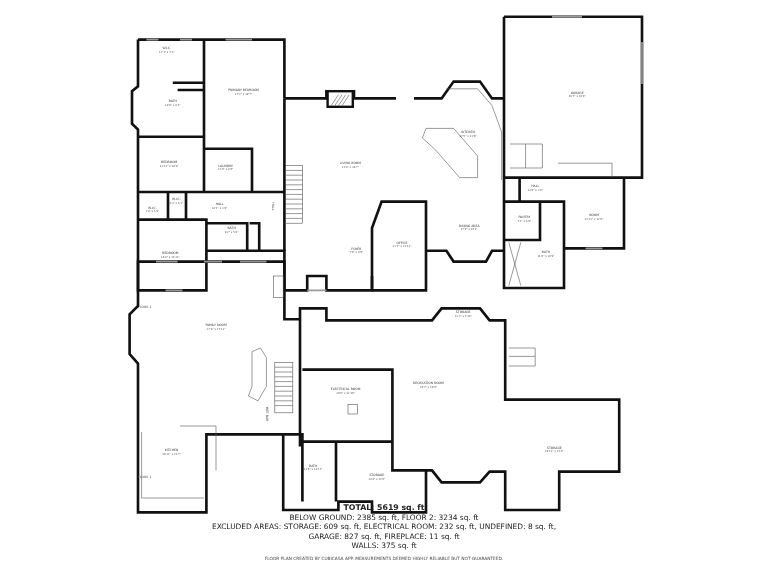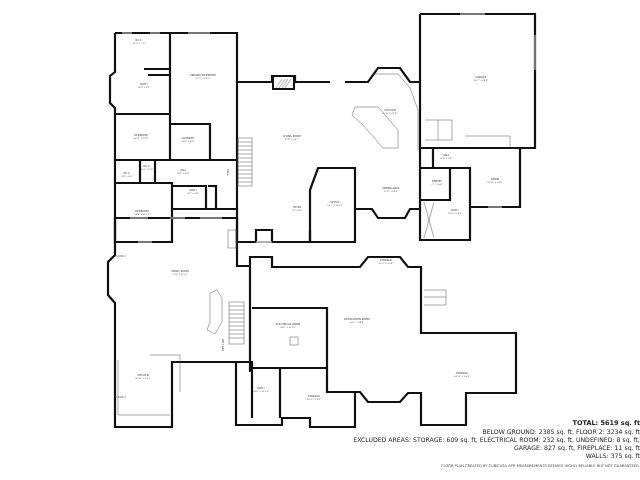--- a/index.html
+++ b/index.html
@@ -4,21 +4,21 @@
   <style>
     html, body { margin: 0; padding: 0; background: #ffffff; }
     body { width: 640px; height: 480px; position: relative; overflow: hidden; font-family: "DejaVu Sans", sans-serif; }
     #plan { position: absolute; left: 0; top: 0; width: 640px; height: 480px; }
     .wall { stroke: #111; stroke-width: 2.2; fill: none; stroke-linejoin: miter; }
     .thin { stroke: #555; stroke-width: 0.5; fill: none; }
     .win { stroke: #999; stroke-width: 1.4; fill: none; }
     .rlabel { font-family: "DejaVu Sans", sans-serif; font-size: 2.6px; fill: #333; text-anchor: middle; }
     .rdim { font-family: "DejaVu Sans", sans-serif; font-size: 2.2px; fill: #555; text-anchor: middle; }
     .flabel { font-family: "DejaVu Sans", sans-serif; font-size: 2.6px; fill: #555; }
-    .footer { position: absolute; left: 0; width: 640px; text-align: right; color: #222; }
+    .footer { position: absolute; left: 0; width: 640px; text-align: center; color: #222; }
     .f-total { top: 419px; font-size: 6.5px; font-weight: bold; }
     .f-line { font-size: 6.2px; }
     .f-l1 { top: 428px; }
     .f-l2 { top: 436px; }
     .f-l3 { top: 444px; }
     .f-l4 { top: 452px; }
     .f-disc { top: 464px; font-size: 3.6px; color: #444; }
   </style>
 </head>
 <body>

